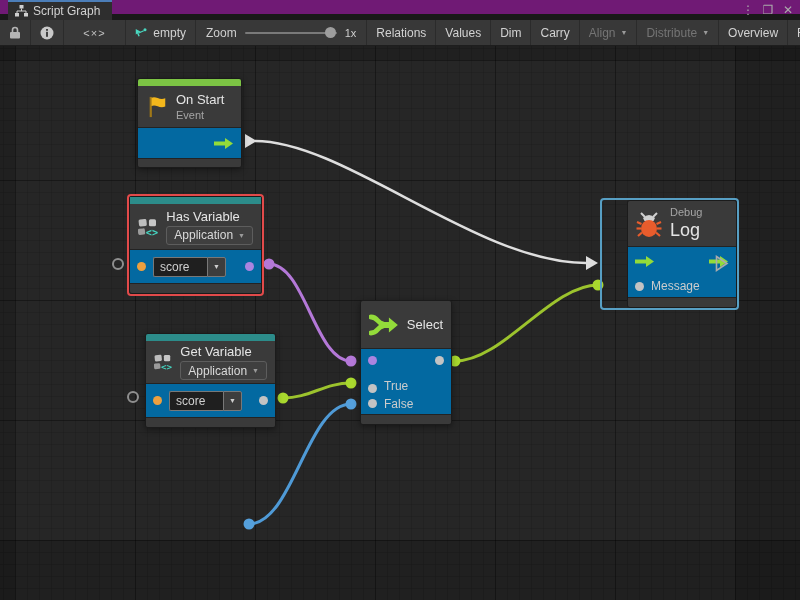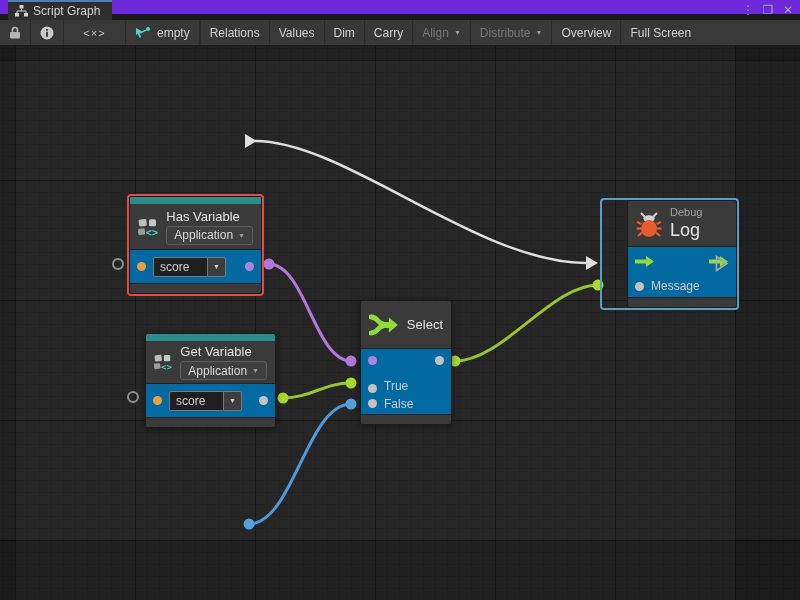--- a/index.html
+++ b/index.html
@@ -1,21 +1,21 @@
 <!DOCTYPE html>
 <html><head>
 <meta charset="utf-8">
 <style>
   * { margin:0; padding:0; box-sizing:border-box; }
   html,body { width:800px; height:600px; background:#191919; overflow:hidden;
               font-family:"Liberation Sans", sans-serif; }
   #stage { position:absolute; top:0; left:0; width:800px; height:600px; }
 
   
-  #tabbar { position:absolute; top:0; left:0; width:800px; height:14px; background:#6d28d9; }
+  #tabbar { position:absolute; top:0; left:0; width:800px; height:14px; background:#701a75; }
   #tab { position:absolute; left:8px; top:0; height:20px; padding:0 12px 0 7px;
          background:#2e2e2e; border-top:2px solid #4c7eb8; display:flex; align-items:center; gap:5px; }
   #tab .tab-label { font-size:12px; color:#d2d2d2; white-space:nowrap; }
   #win-controls { position:absolute; right:4px; top:0; height:20px; display:flex; align-items:center; gap:4px; }
   #win-controls span { color:#ababab; font-size:12px; width:16px; text-align:center; cursor:default; }
 
   
   #toolbar { position:absolute; top:20px; left:0; width:800px; height:26px; background:#383838;
              border-bottom:1px solid #1e1e1e; display:flex; align-items:stretch; color:#cfcfcf; }
   .tb-btn { display:flex; align-items:center; justify-content:center; padding:0 9px;
@@ -119,20 +119,27 @@
     </div>
     <div class="tb-btn tb-code">&lt;×&gt;</div>
     <div class="tb-btn tb-empty">
       <svg width="16" height="13" viewBox="0 0 16 13">
         <circle cx="13" cy="3" r="2" fill="#49d8c0"></circle>
         <path d="M11.3 4.2 L5 7" stroke="#49d8c0" stroke-width="1.4"></path>
         <path d="M1 2 L7.5 5.6 L4.4 6.8 L6.2 11 L4.5 11.8 L2.8 7.7 L1 9.2 Z" fill="#49d8c0"></path>
       </svg>
       <span>empty</span>
     </div>
+    <div class="tb-zoomwrap">
+      <span style="font-size:12px;color:#cfcfcf;">Zoom</span>
+      <div class="zoom-track">
+        <div class="zoom-knob"></div>
+      </div>
+      <span style="font-size:11px;color:#cfcfcf;">1x</span>
+    </div>
     <div class="tb-btn left-sep">Relations</div>
     <div class="tb-btn">Values</div>
     <div class="tb-btn">Dim</div>
     <div class="tb-btn">Carry</div>
     <div class="tb-btn disabled">
       <span>Align</span>
       <span class="dd-arrow">▼</span>
     </div>
     <div class="tb-btn disabled">
       <span>Distribute</span>
@@ -175,20 +182,42 @@
       <circle cx="351" cy="404" r="5.5" fill="#55a0dc"></circle>
     </g>
 
     <g>
       <path d="M 455 361 C 503 361 551 285 598 285" stroke="#9cc32d" stroke-width="3" fill="none"></path>
       <circle cx="455" cy="361" r="5.5" fill="#a9d92e"></circle>
       <circle cx="598" cy="285" r="5.5" fill="#a9d92e"></circle>
     </g>
   </svg>
 
+  <div class="node" style="left:137px;top:78px;width:105px;">
+    <div class="strip" style="background:#7cc444;"></div>
+    <div class="hdr" style="height:41px;">
+      <svg width="22" height="26" viewBox="0 0 24 26">
+        <rect x="4" y="2" width="2.4" height="22" fill="#a07818"></rect>
+        <path d="M6 3 C11 0.5 14 6 21 3.5 L21 12.5 C14 15 11 9.5 6 12 Z" fill="#f3b71c"></path>
+      </svg>
+      <div class="col">
+        <span class="t-main">On Start</span>
+        <span class="t-sub">Event</span>
+      </div>
+    </div>
+    <div class="sep"></div>
+    <div class="row" style="height:30px;">
+      <span class="spacer"></span>
+      <svg width="20" height="13" viewBox="0 0 20 13">
+        <path d="M0 4.5 H11 V1 L19 6.5 L11 12 V8.5 H0 Z" fill="#93db3a"></path>
+      </svg>
+    </div>
+    <div class="sep"></div>
+    <div class="foot" style="height:8px;"></div>
+  </div>
 
   <div class="sel-wrap sel-red" style="left:127px;top:194px;">
     <div class="node" style="width:133px;">
       <div class="strip" style="background:#2c8c8a;border-radius:0;"></div>
       <div class="hdr" style="height:45px;">
         <svg width="26" height="24" viewBox="0 0 26 24">
           <rect x="1" y="2" width="10" height="9" rx="2" fill="#bdbdbd" transform="rotate(-6 6 6.5)"></rect>
           <rect x="14" y="2" width="9" height="9" rx="2" fill="#c6c6c6"></rect>
           <rect x="0" y="14" width="9" height="8" rx="2" fill="#9b9b9b" transform="rotate(-6 4.5 18)"></rect>
           <text x="10" y="23" font-size="13" font-weight="bold" fill="#45d6c2" font-family="DejaVu Sans Mono, monospace">&lt;&gt;</text>

